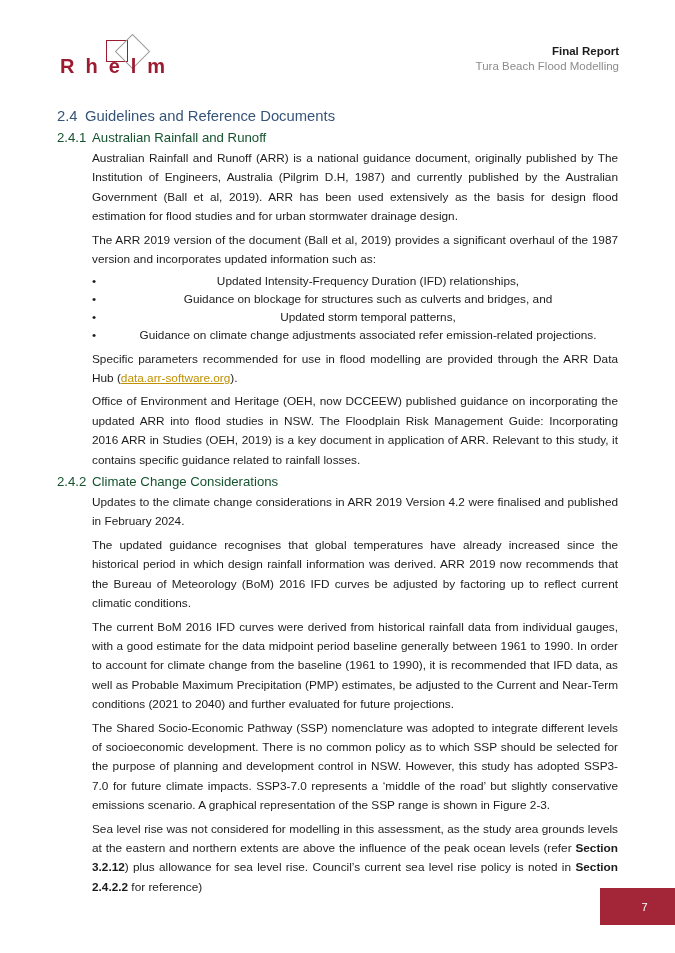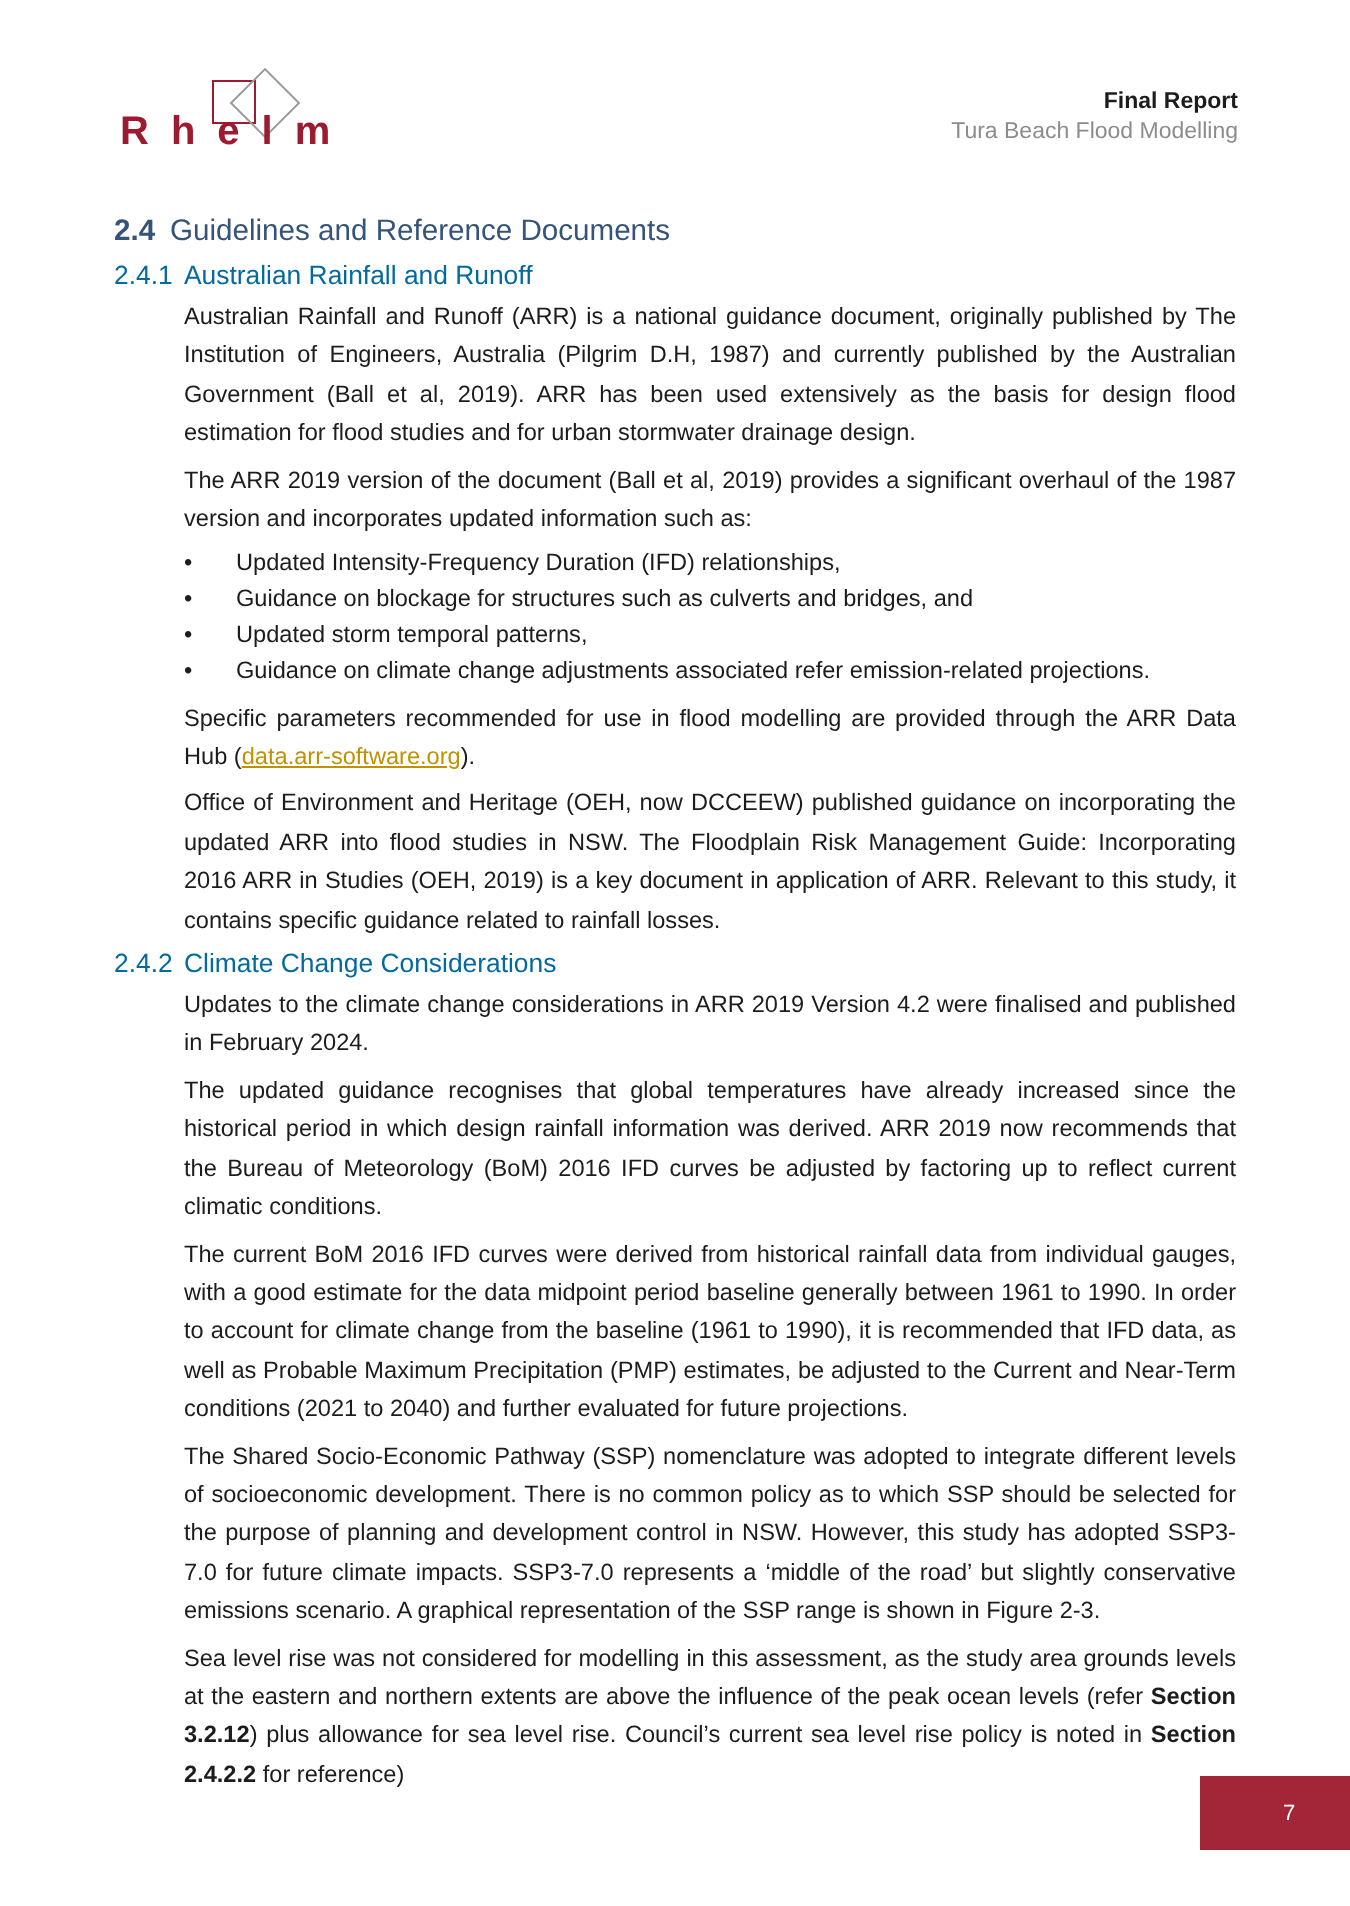--- a/index.html
+++ b/index.html
@@ -20,31 +20,31 @@
     position:absolute;left:0;top:22px;z-index:2;
     font-size:20px;font-weight:bold;color:#9c1b30;
     letter-spacing:11px;white-space:nowrap;text-align:right;
   }
   .header-right{position:absolute;top:44px;right:56px;text-align:right;line-height:15px;}
   .doc-type{font-size:11.5px;font-weight:bold;color:#1c1c1c;}
   .doc-title{font-size:11.5px;color:#8c8c8c;}
   
   .content{position:absolute;left:57px;right:57px;top:108px;}
   .h1{font-size:14.8px;color:#365478;margin:0 0 6px 0;font-weight:400;}
-  .h1 .hnum{display:inline-block;min-width:28px;font-weight:bold;}
-  .h2{font-size:13.2px;color:#0369a1;margin:2px 0 4px 0;font-weight:400;}
+  .h1 .hnum{display:inline-block;min-width:28px;}
+  .h2{font-size:13.2px;color:#14532d;margin:2px 0 4px 0;font-weight:400;}
   .h2 .hnum{display:inline-block;min-width:35px;}
   .h3{font-size:11.8px;color:#365478;margin:2px 0 5px 0;font-weight:400;font-style:italic;}
   .h3 .hnum{display:inline-block;min-width:40px;}
   .body-text{
     margin:0 0 4px 35px;
     font-size:11.8px;line-height:19.4px;
     text-align:justify;
   }
-  ul.bullets{margin:4px 0 6px 0;padding:0;list-style:none;}
+  ul.bullets{margin:4px 0 6px 0;padding:0;list-style:none;text-align:center;}
   ul.bullets li{
     position:relative;padding-left:61px;
     font-size:11.8px;line-height:16.8px;
     margin:0 0 1px 0;
   }
   ul.bullets li::before{
     content:"\2022";
     position:absolute;left:35px;top:0;
     font-size:11.8px;color:#1c1c1c;
   }

